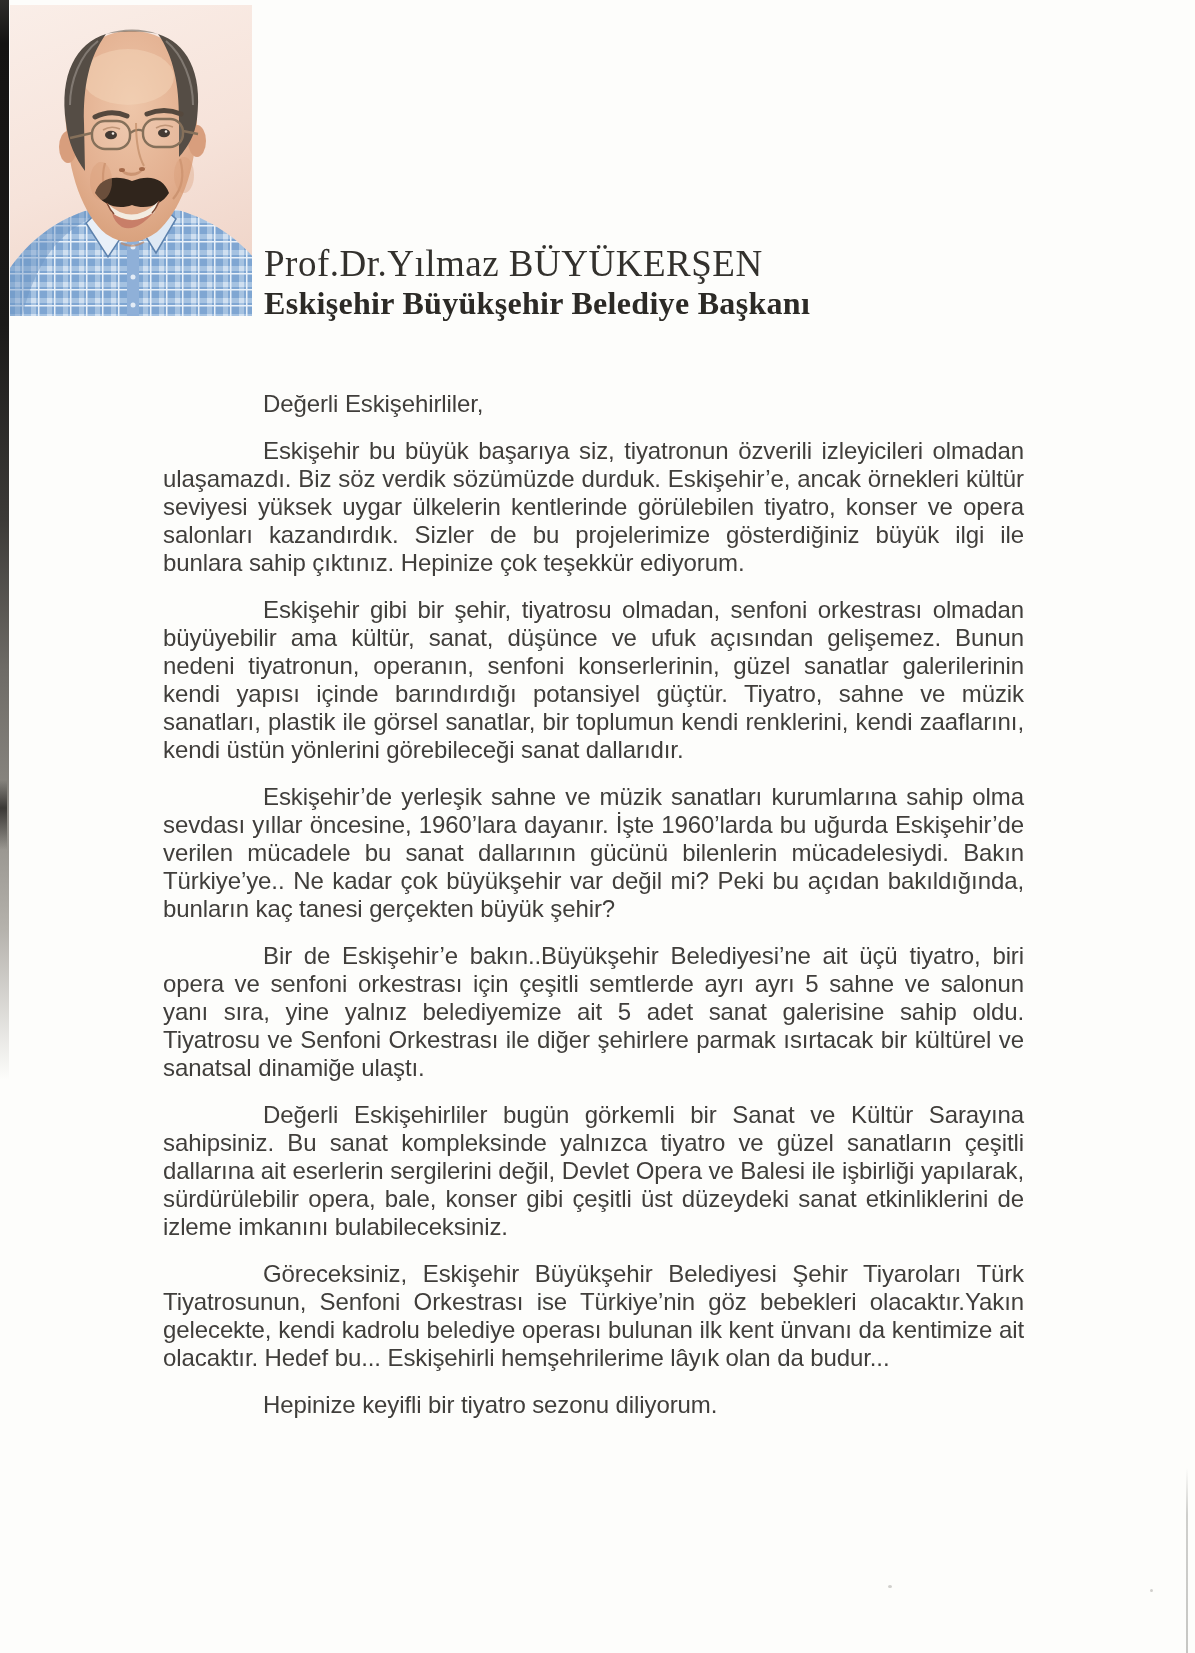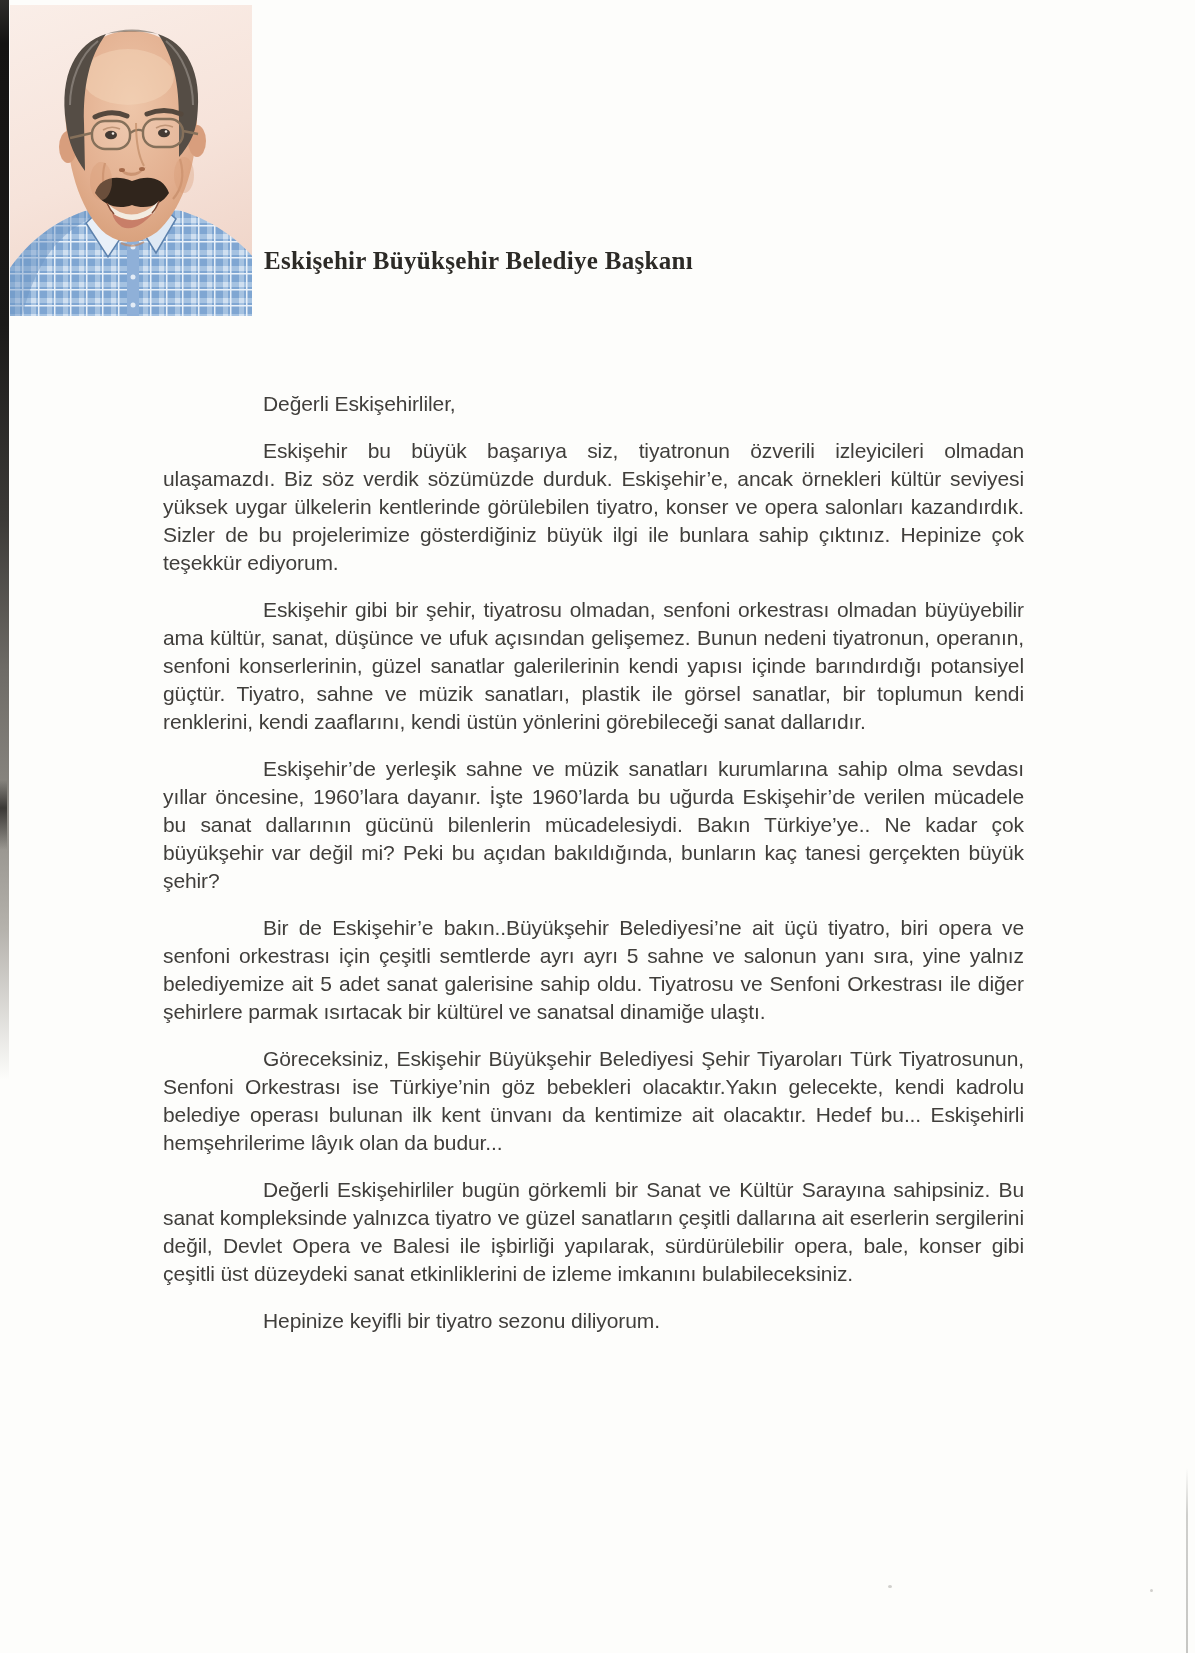--- a/index.html
+++ b/index.html
@@ -35,27 +35,27 @@
   .photo svg{display:block;}
 
   
   .titles{position:absolute;left:264px;top:243px;}
   .author-name{
     margin:0;font-family:"Liberation Serif","DejaVu Serif",serif;
     font-weight:400;font-size:37px;line-height:42px;color:#33312d;letter-spacing:.5px;
   }
   .author-role{
     margin:3px 0 0 0;font-family:"Liberation Serif","DejaVu Serif",serif;
-    font-weight:700;font-size:25px;line-height:30px;color:#2c2a26;letter-spacing:.3px;
+    font-weight:700;font-size:32px;line-height:30px;color:#2c2a26;letter-spacing:.3px;
   }
 
   
   .letter{
     position:absolute;left:163px;top:390px;width:861px;
-    font-size:21px;line-height:28px;color:#403e3b;letter-spacing:-.1px;
+    font-size:24px;line-height:28px;color:#403e3b;letter-spacing:-.1px;
   }
   .letter p{margin:0 0 19px 0;text-indent:100px;text-align:justify;}
   .letter p.salutation, .letter p.closing{text-align:left;}
   .letter p.closing{margin-bottom:12px;}
 </style>
 </head>
 <body>
 
 <div class="scan-left"></div>
 <div class="scan-left-blob"></div>
@@ -156,25 +156,26 @@
 
       <path d="M111,238 Q122,244 134,237" stroke="#c08a68" stroke-width="2" fill="none" opacity=".7"></path>
 
       <ellipse cx="91" cy="176" rx="11" ry="19" fill="#d69a76" opacity=".35"></ellipse>
       <ellipse cx="174" cy="170" rx="10" ry="18" fill="#d69a76" opacity=".35"></ellipse>
     </g>
   </svg>
 </div>
 
 <div class="titles">
+  <h1 class="author-name">Prof.Dr.Yılmaz BÜYÜKERŞEN</h1>
   <h2 class="author-role">Eskişehir Büyükşehir Belediye Başkanı</h2>
 </div>
 
 <div class="letter">
   <p class="salutation">Değerli Eskişehirliler,</p>
   <p>Eskişehir bu büyük başarıya siz, tiyatronun özverili izleyicileri olmadan ulaşamazdı. Biz söz verdik sözümüzde durduk. Eskişehir’e, ancak örnekleri kültür seviyesi yüksek uygar ülkelerin kentlerinde görülebilen tiyatro, konser ve opera salonları kazandırdık. Sizler de bu projelerimize gösterdiğiniz büyük ilgi ile bunlara sahip çıktınız. Hepinize çok teşekkür ediyorum.</p>
   <p>Eskişehir gibi bir şehir, tiyatrosu olmadan, senfoni orkestrası olmadan büyüyebilir ama kültür, sanat, düşünce ve ufuk açısından gelişemez. Bunun nedeni tiyatronun, operanın, senfoni konserlerinin, güzel sanatlar galerilerinin kendi yapısı içinde barındırdığı potansiyel güçtür. Tiyatro, sahne ve müzik sanatları, plastik ile görsel sanatlar, bir toplumun kendi renklerini, kendi zaaflarını, kendi üstün yönlerini görebileceği sanat dallarıdır.</p>
   <p>Eskişehir’de yerleşik sahne ve müzik sanatları kurumlarına sahip olma sevdası yıllar öncesine, 1960’lara dayanır. İşte 1960’larda bu uğurda Eskişehir’de verilen mücadele bu sanat dallarının gücünü bilenlerin mücadelesiydi. Bakın Türkiye’ye.. Ne kadar çok büyükşehir var değil mi? Peki bu açıdan bakıldığında, bunların kaç tanesi gerçekten büyük şehir?</p>
   <p>Bir de Eskişehir’e bakın..Büyükşehir Belediyesi’ne ait üçü tiyatro, biri opera ve senfoni orkestrası için çeşitli semtlerde ayrı ayrı 5 sahne ve salonun yanı sıra, yine yalnız belediyemize ait 5 adet sanat galerisine sahip oldu. Tiyatrosu ve Senfoni Orkestrası ile diğer şehirlere parmak ısırtacak bir kültürel ve sanatsal dinamiğe ulaştı.</p>
+  <p>Değerli Eskişehirliler bugün görkemli bir Sanat ve Kültür Sarayına sahipsiniz. Bu sanat kompleksinde yalnızca tiyatro ve güzel sanatların çeşitli dallarına ait eserlerin sergilerini değil, Devlet Opera ve Balesi ile işbirliği yapılarak, sürdürülebilir opera, bale, konser gibi çeşitli üst düzeydeki sanat etkinliklerini de izleme imkanını bulabileceksiniz.</p>
   <p>Göreceksiniz, Eskişehir Büyükşehir Belediyesi Şehir Tiyaroları Türk Tiyatrosunun, Senfoni Orkestrası ise Türkiye’nin göz bebekleri olacaktır.Yakın gelecekte, kendi kadrolu belediye operası bulunan ilk kent ünvanı da kentimize ait olacaktır. Hedef bu... Eskişehirli hemşehrilerime lâyık olan da budur...</p>
-  <p>Değerli Eskişehirliler bugün görkemli bir Sanat ve Kültür Sarayına sahipsiniz. Bu sanat kompleksinde yalnızca tiyatro ve güzel sanatların çeşitli dallarına ait eserlerin sergilerini değil, Devlet Opera ve Balesi ile işbirliği yapılarak, sürdürülebilir opera, bale, konser gibi çeşitli üst düzeydeki sanat etkinliklerini de izleme imkanını bulabileceksiniz.</p>
   <p class="closing">Hepinize keyifli bir tiyatro sezonu diliyorum.</p>
 </div>
 
 </body></html>

